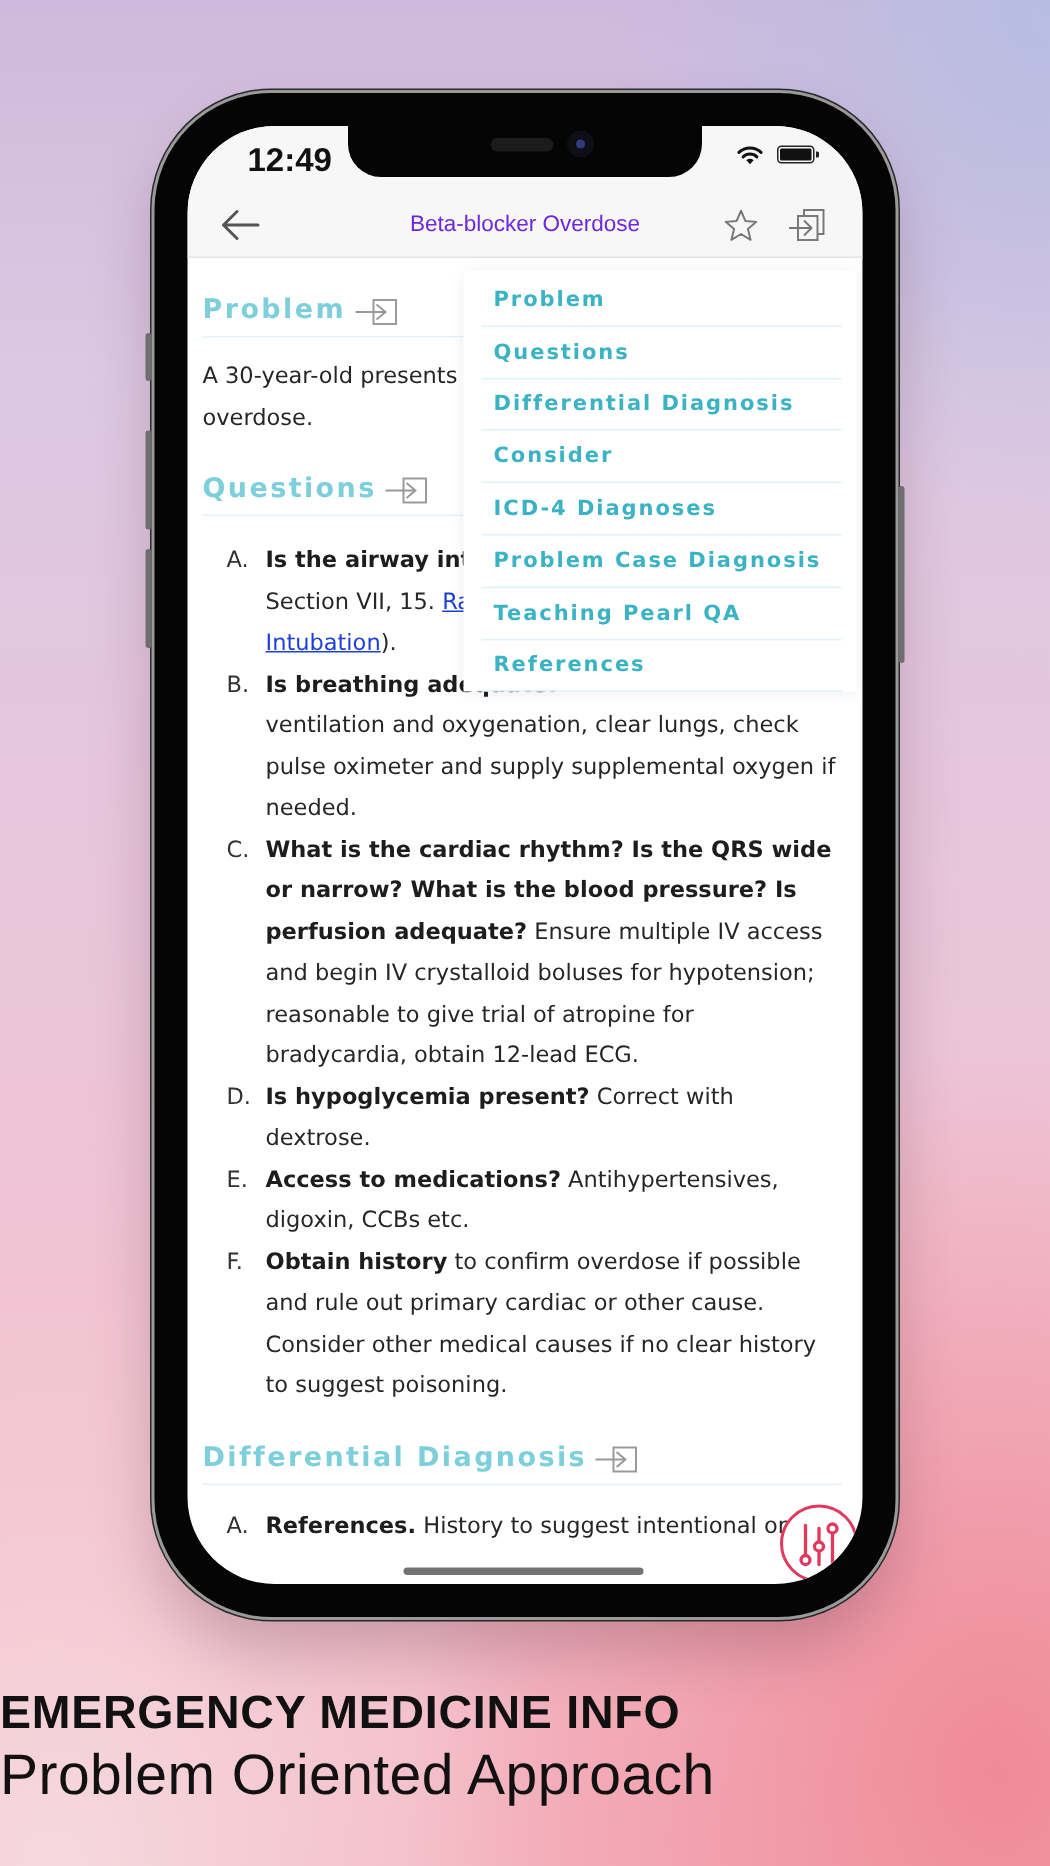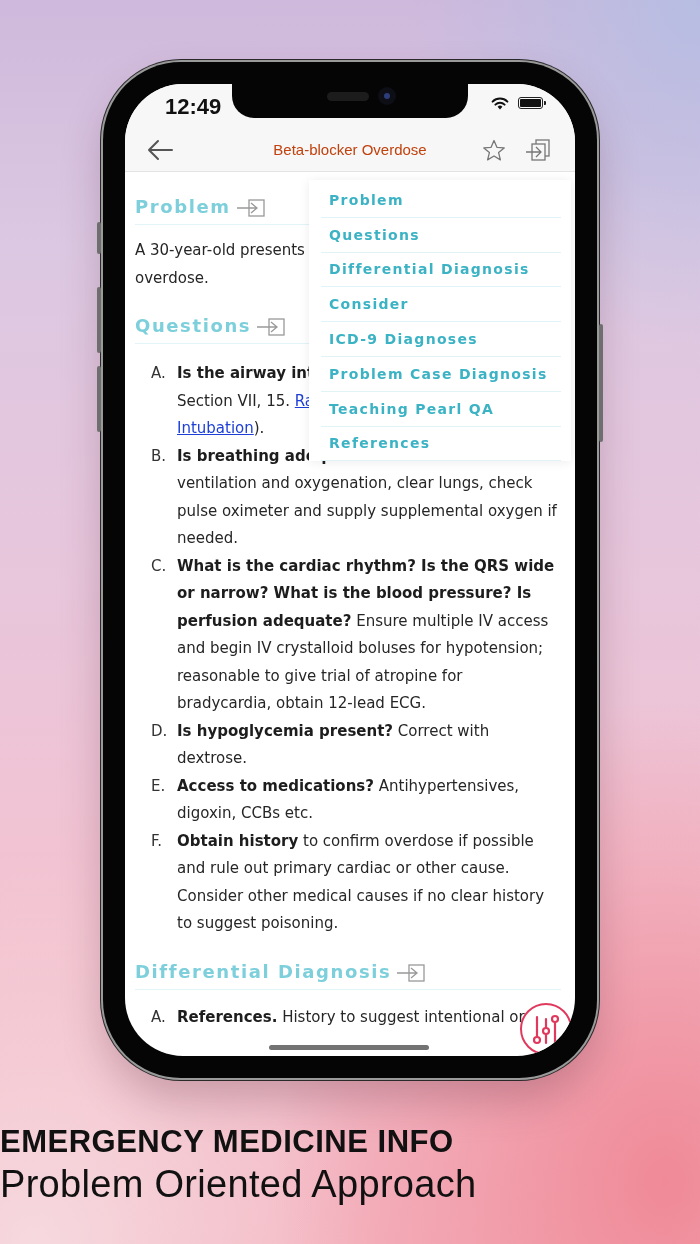--- a/index.html
+++ b/index.html
@@ -73,21 +73,21 @@
   }
 
   
   .nav-bar {
     position: absolute; left: 0; top: 44px; width: 450px; height: 44px;
     background: #f7f7f7; border-bottom: 1px solid #e3e3e3; z-index: 9;
   }
   .nav-back { position: absolute; left: 20px; top: 9px; width: 30px; height: 26px; cursor: pointer; }
   .nav-title {
     position: absolute; left: 0; right: 0; top: 13px; text-align: center;
-    font-family: "Liberation Sans", sans-serif; font-size: 15px; color: #c2410c;
+    font-family: "Liberation Sans", sans-serif; font-size: 15px; color: #6d28d9;
   }
   .nav-star { position: absolute; left: 357px; top: 11px; cursor: pointer; }
   .nav-jump { position: absolute; left: 399px; top: 10px; cursor: pointer; }
 
   
   .content {
     position: absolute; left: 0; top: 89px; width: 450px; height: 883px;
     padding: 0 14px 0 10px; overflow: hidden;
   }
   .section-head {
@@ -259,21 +259,21 @@
           <b>References.</b><span> History to suggest intentional or</span>
         </li>
       </ul>
     </div>
 
     <div class="toc">
       <div class="toc-item">Problem</div>
       <div class="toc-item">Questions</div>
       <div class="toc-item">Differential Diagnosis</div>
       <div class="toc-item">Consider</div>
-      <div class="toc-item">ICD-9 Diagnoses</div>
+      <div class="toc-item">ICD-4 Diagnoses</div>
       <div class="toc-item">Problem Case Diagnosis</div>
       <div class="toc-item">Teaching Pearl QA</div>
       <div class="toc-item">References</div>
     </div>
 
     <div class="fab">
       <svg width="48" height="48" viewBox="0 0 48 48">
         <g stroke="#e0395d" stroke-width="2.2" fill="none" stroke-linecap="round">
           <line x1="15" y1="12" x2="15" y2="31"></line>
           <circle cx="15" cy="35" r="3" fill="#fff"></circle>

